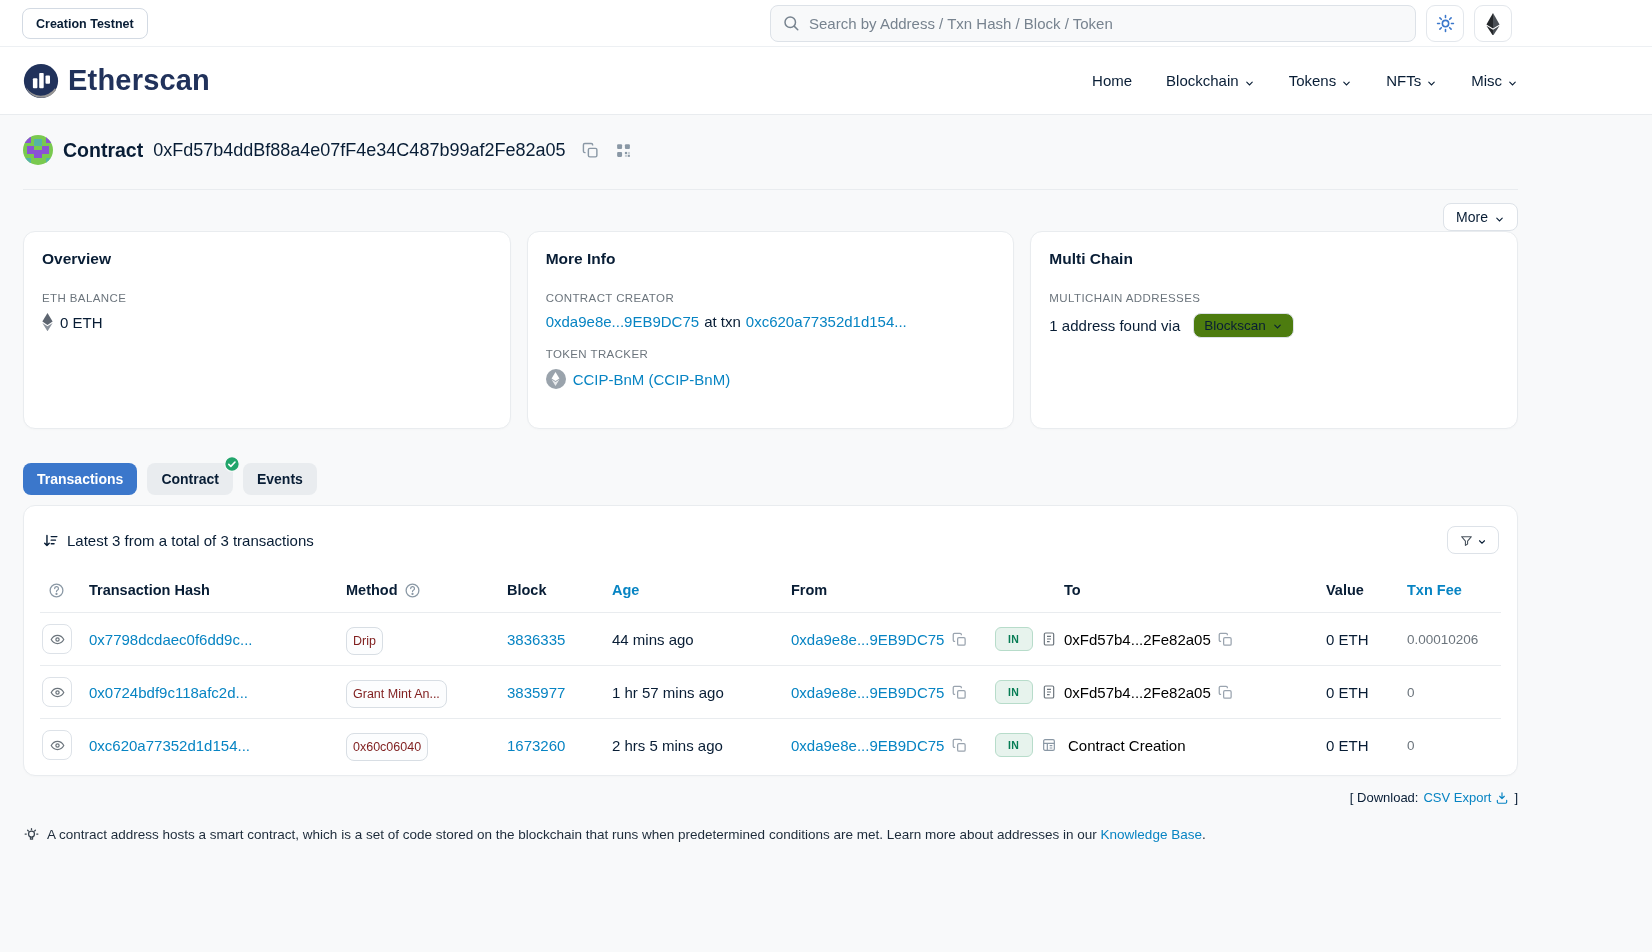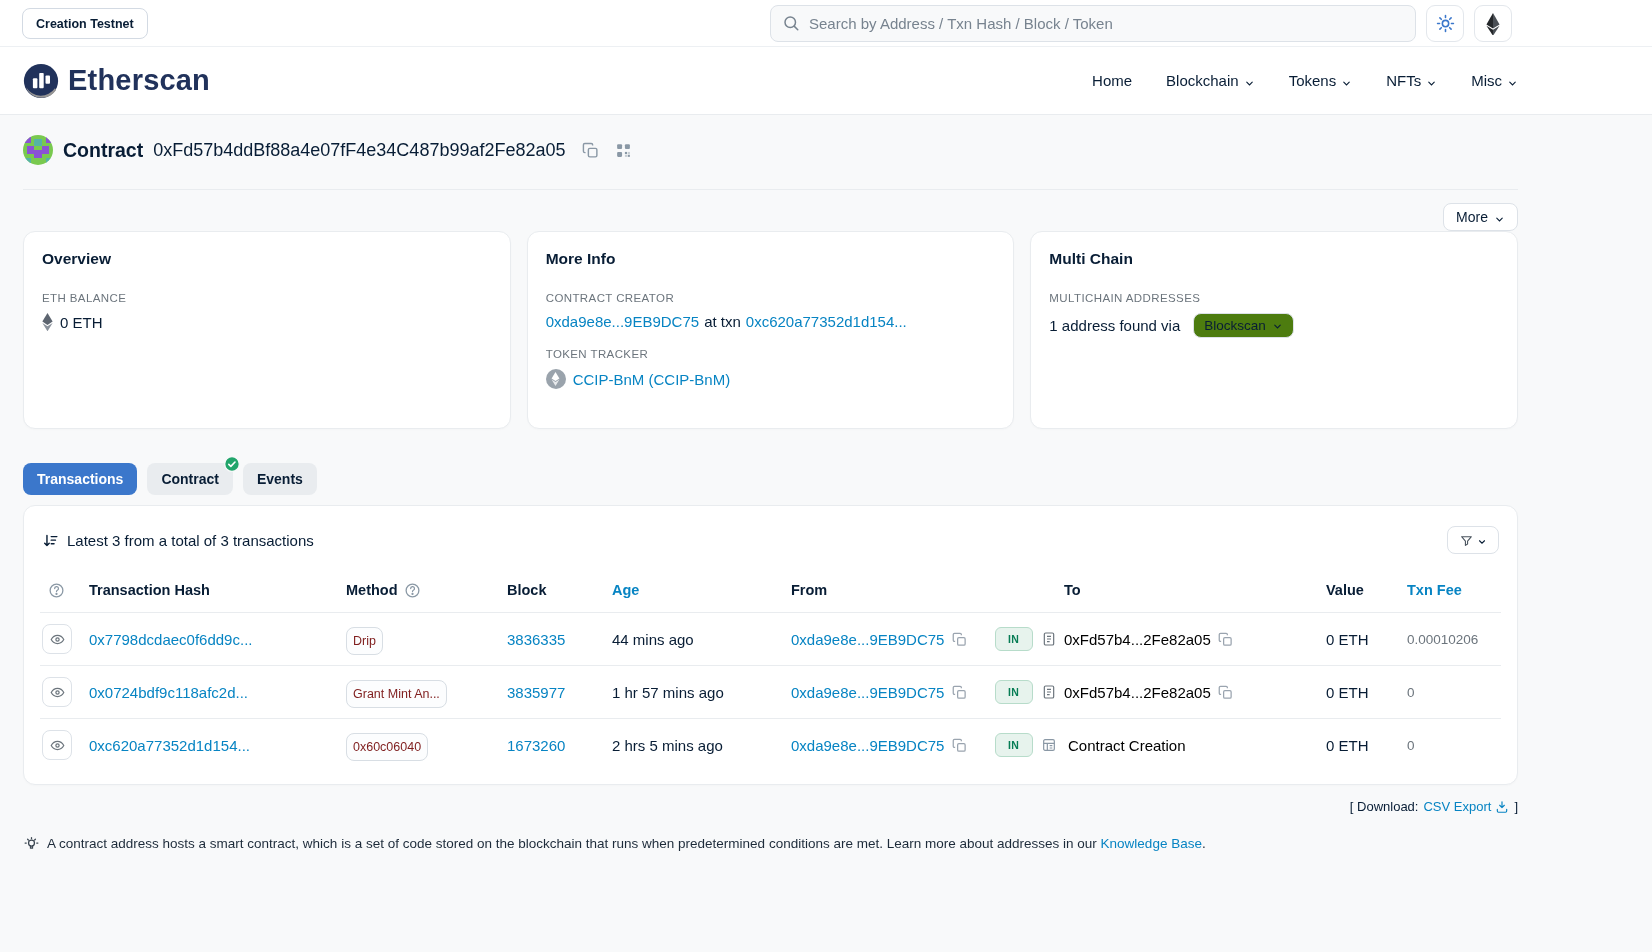--- a/index.html
+++ b/index.html
@@ -77,21 +77,21 @@
   .tab {
     position:relative; background:#e9ecef; border-radius:8px; padding:8px 14px;
     font-size:14px; font-weight:600; color:#081d35; cursor:pointer;
   }
   .tab.active { background:#3b77cb; color:#fff; }
   .tab-badge { position:absolute; top:-7px; right:-7px; width:16px; height:16px; }
 
   
   .table-card {
     background:#fff; border:1px solid #e9ecef; border-radius:12px; margin-top:10px;
-    padding:20px 16px 13px; box-shadow:0 1px 2px rgba(0,0,0,.02);
+    padding:20px 16px 4px; box-shadow:0 1px 2px rgba(0,0,0,.02);
   }
   .table-toolbar { display:flex; align-items:center; justify-content:space-between; margin-bottom:14px; padding:0 2px; }
   .table-summary { display:flex; align-items:center; gap:8px; font-size:15px; color:#081d35; }
   .sort-icon { width:17px; height:17px; color:#081d35; }
   .filter-btn {
     background:#fff; border:1px solid #dde2e8; border-radius:8px; width:52px; height:28px;
     display:flex; align-items:center; justify-content:center; gap:4px; color:#49535d; cursor:pointer;
   }
   .tx-grid {
     display:grid; grid-template-columns:49px 257px 161px 105px 179px 195px 55px 285px 81px 1fr;

